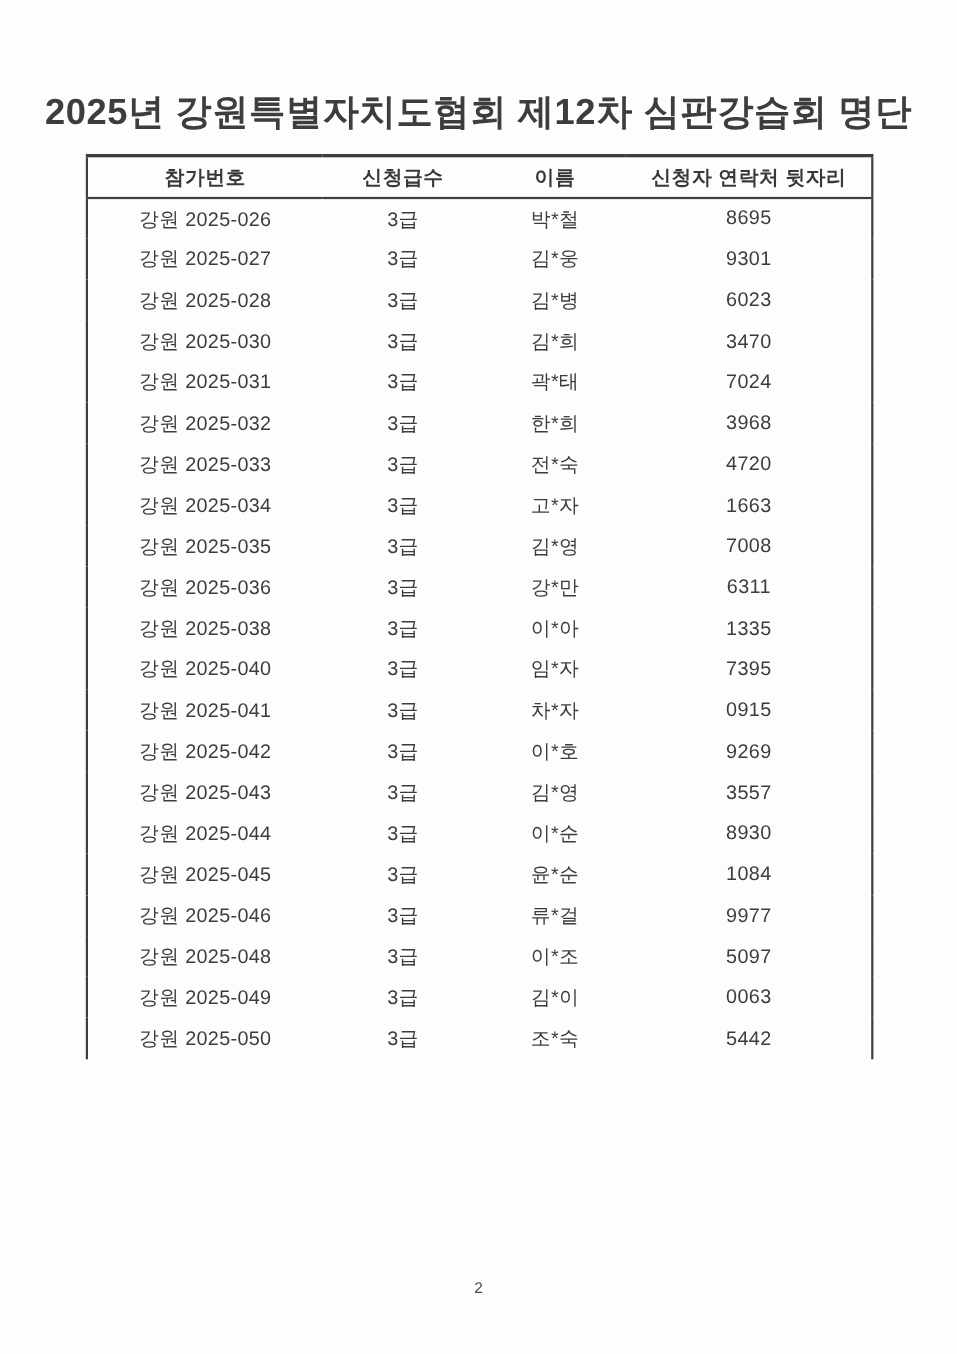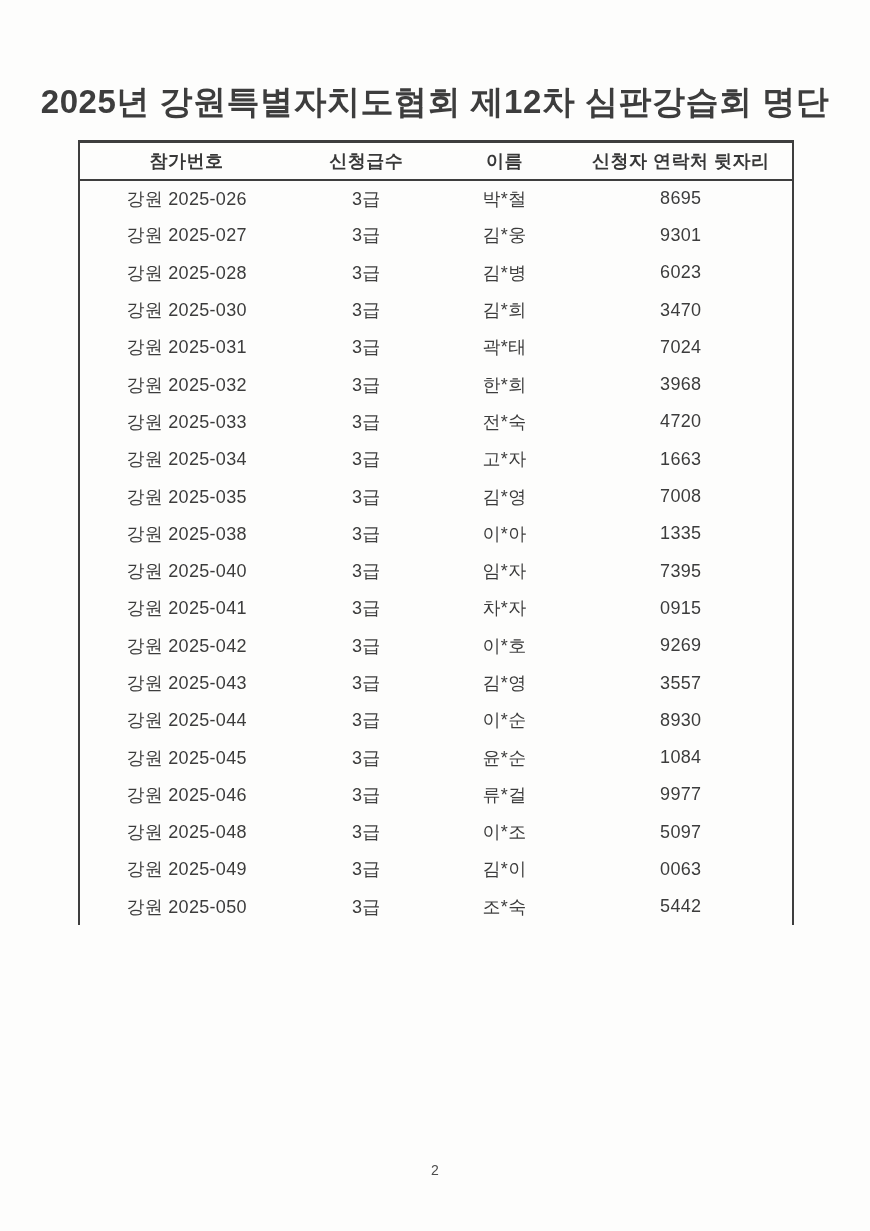--- a/index.html
+++ b/index.html
@@ -145,20 +145,26 @@
     <td>고*자</td>
     <td>1663</td>
   </tr>
       <tr>
     <td>강원 2025-035</td>
     <td>3급</td>
     <td>김*영</td>
     <td>7008</td>
   </tr>
       <tr>
+    <td>강원 2025-036</td>
+    <td>3급</td>
+    <td>강*만</td>
+    <td>6311</td>
+  </tr>
+      <tr>
     <td>강원 2025-038</td>
     <td>3급</td>
     <td>이*아</td>
     <td>1335</td>
   </tr>
       <tr>
     <td>강원 2025-040</td>
     <td>3급</td>
     <td>임*자</td>
     <td>7395</td>

